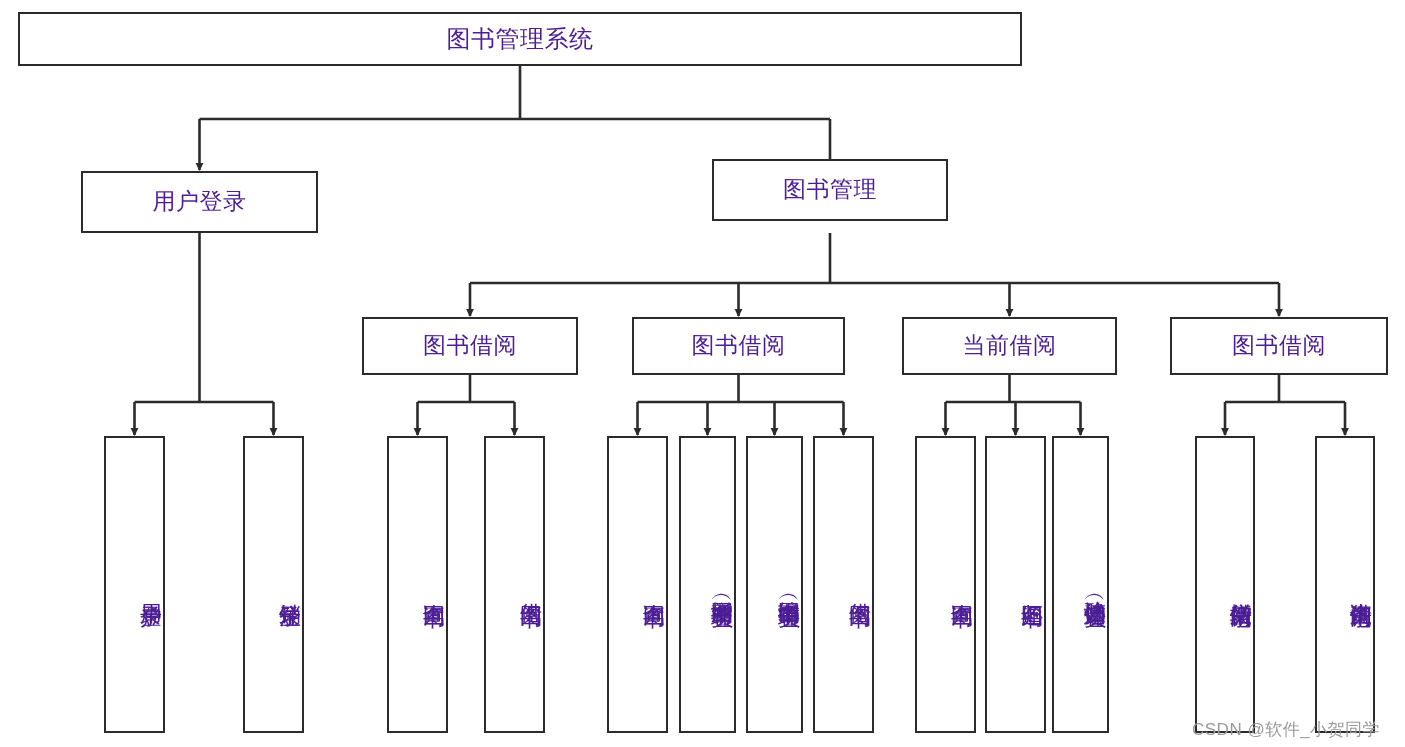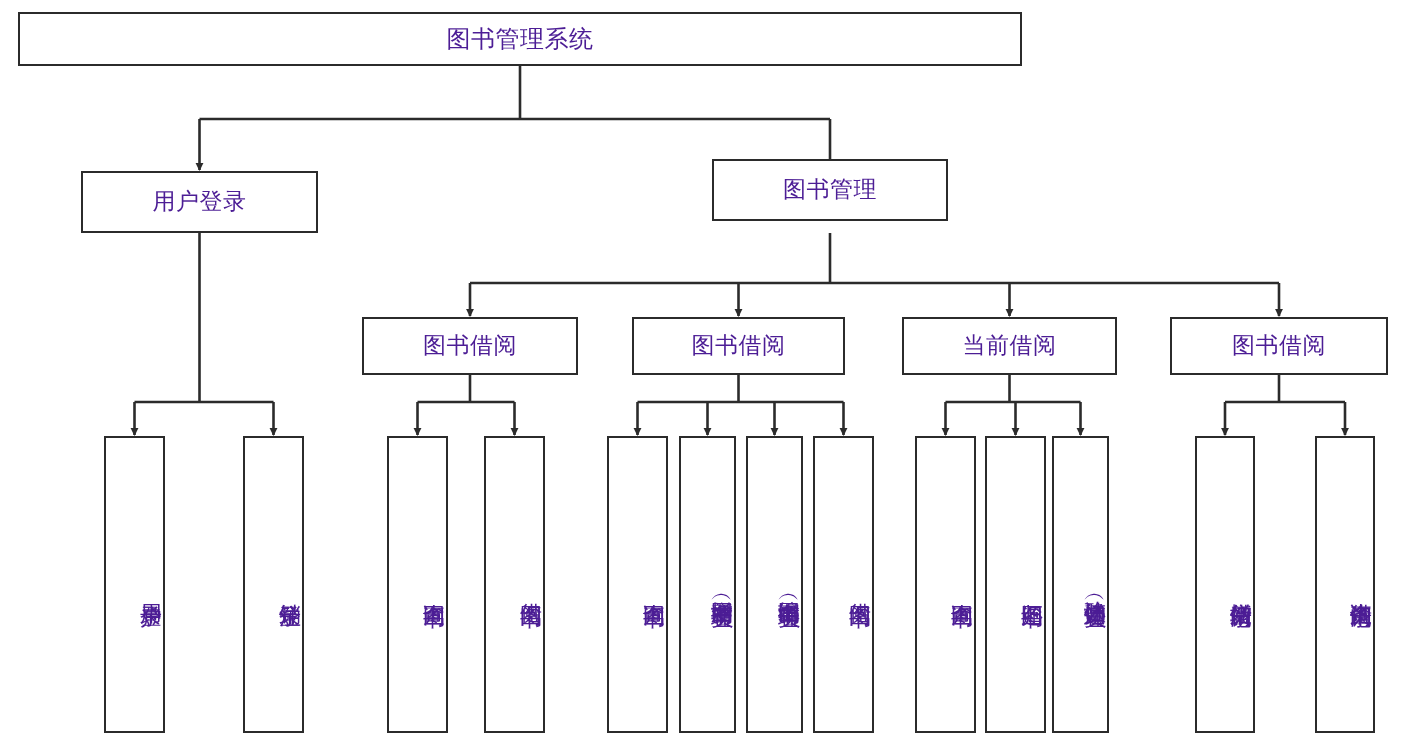--- a/index.html
+++ b/index.html
@@ -162,13 +162,14 @@
         <span>确认归还（管理员）</span>
       </div>
       <div class="node vert" style="left: 1195px; top: 436px; width: 60px; height: 297px;">
         <span>新增借阅记录</span>
       </div>
       <div class="node vert" style="left: 1315px; top: 436px; width: 60px; height: 297px;">
         <span>查询借阅记录</span>
       </div>
     </div>
 
+  <div class="watermark" style="left: 1192px; top: 718px;">CSDN @软件_小贺同学</div>
 </div>
 
 </body></html>

